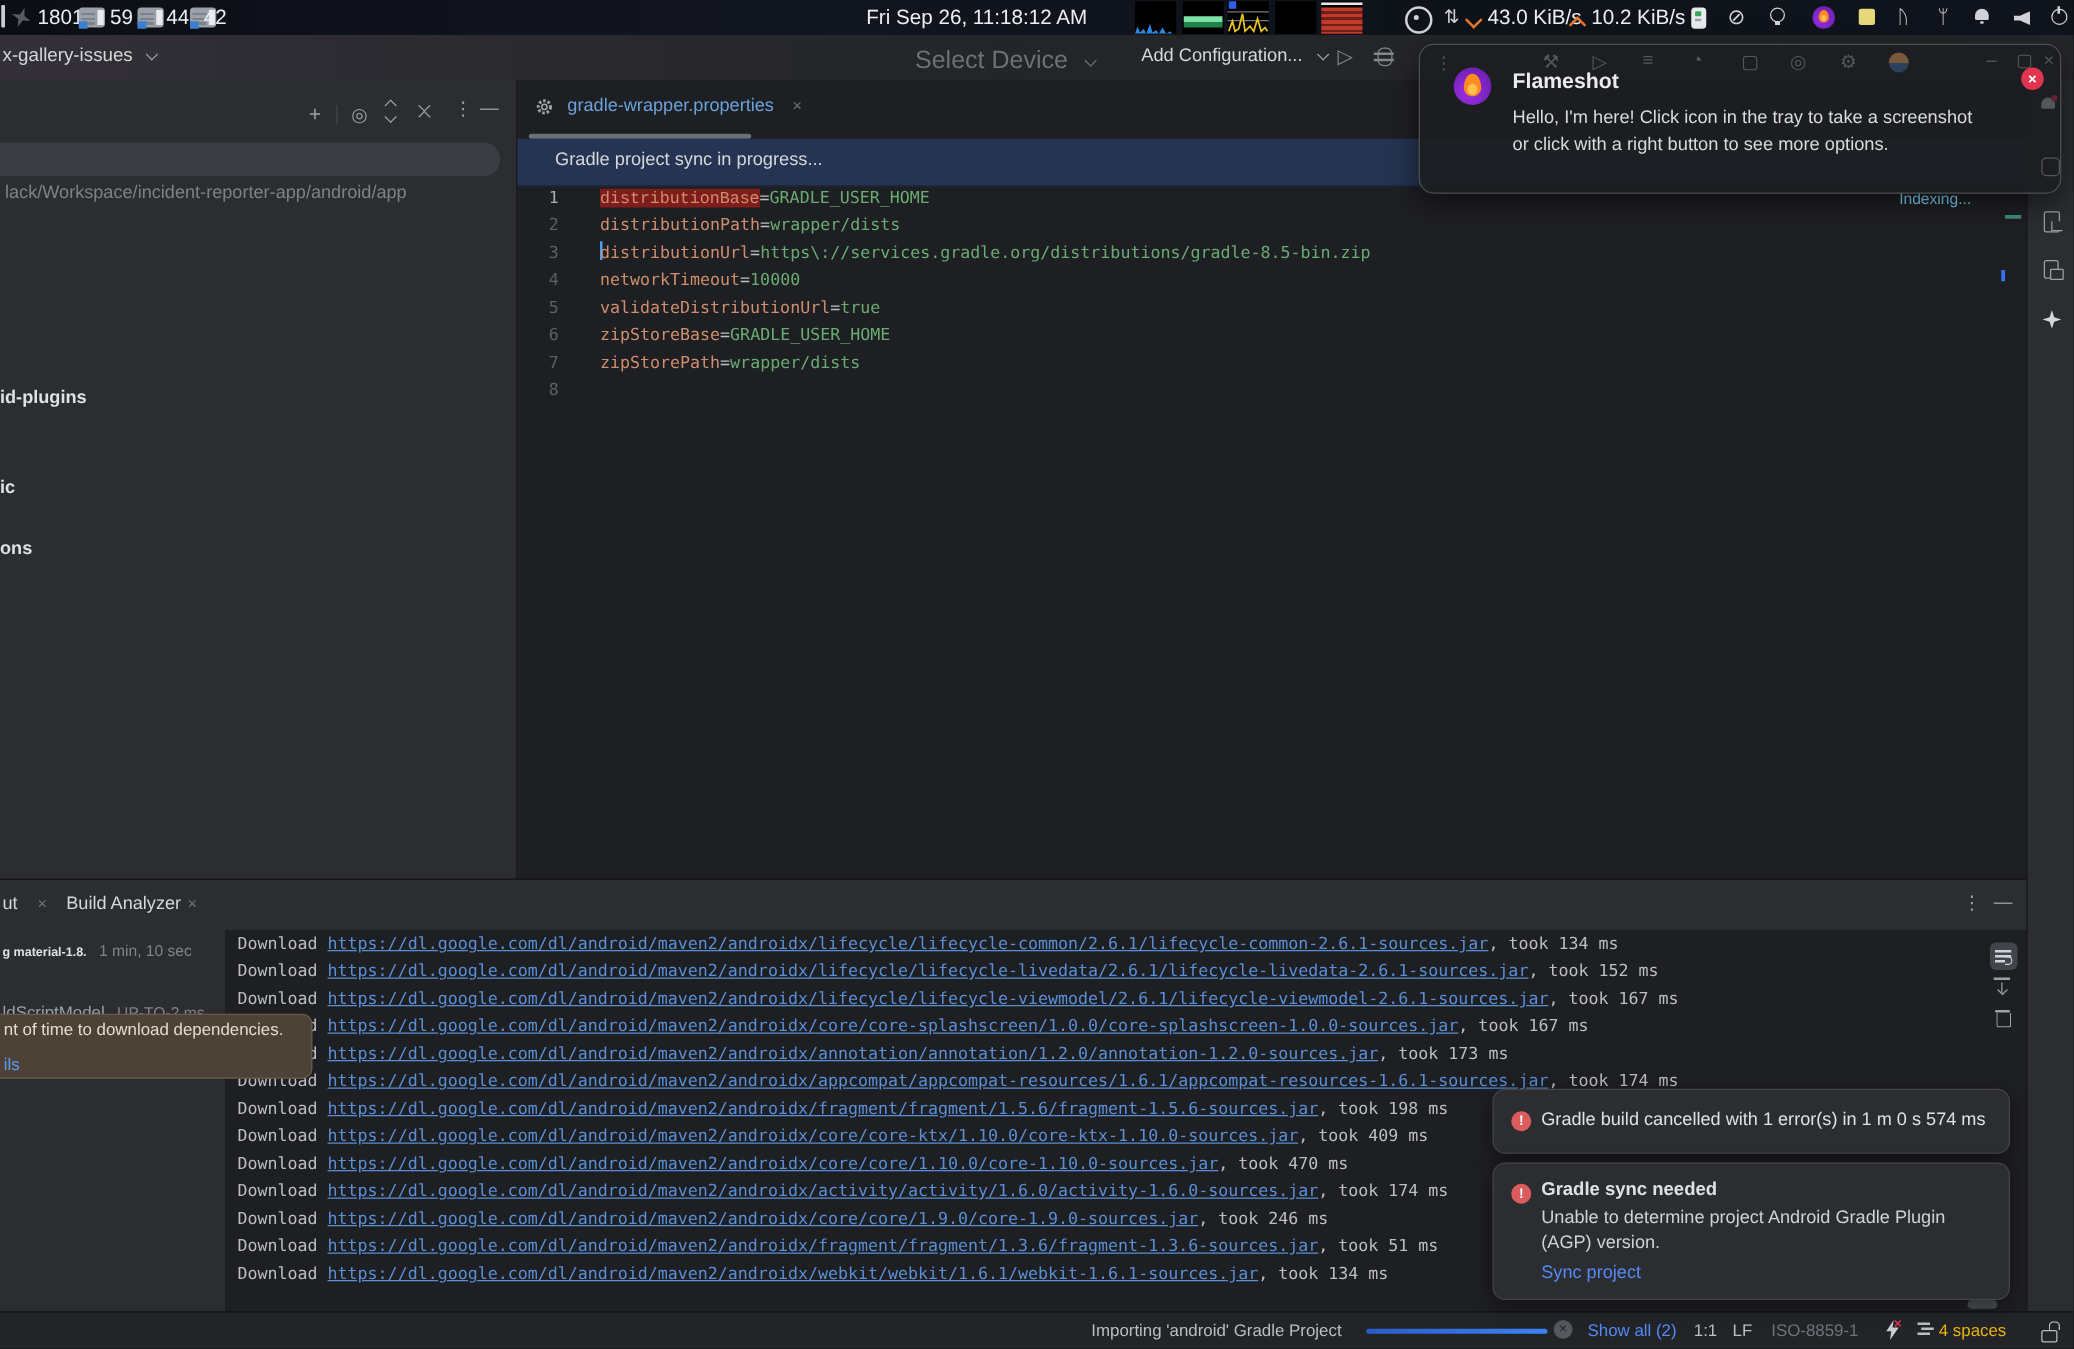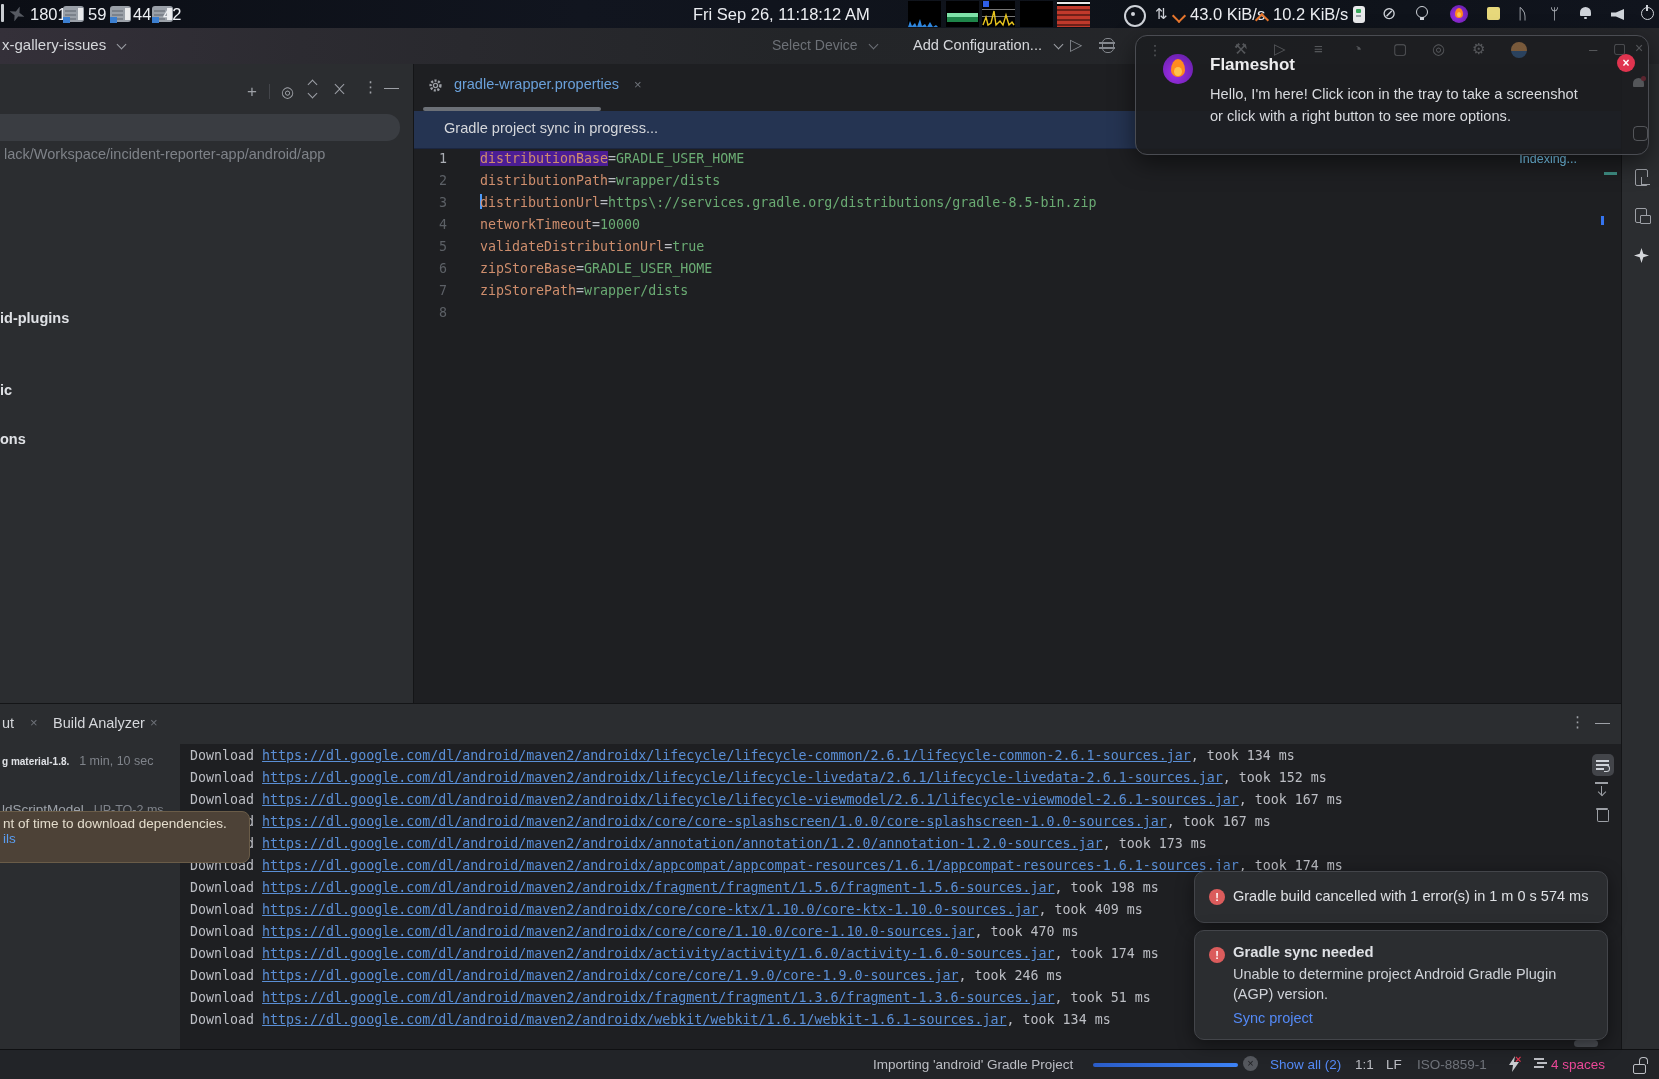--- a/index.html
+++ b/index.html
@@ -29,21 +29,21 @@
   .leftpanel{left:0;top:64px;width:413px;height:639px;background:#2b2d30;border-right:1px solid #141517;}
   .editor{left:414px;top:64px;width:1207px;height:639px;background:#1e1f22;}
   .rightstripe{left:1621px;top:64px;width:38px;height:985px;background:#2b2d30;border-left:1px solid #141517;}
   .bottompanel{left:0;top:703px;width:1621px;height:346px;background:#1e1f22;border-top:1px solid #141517;}
   .statusbar{left:0;top:1049px;width:1659px;height:30px;background:#222428;border-top:1px solid #0f1012;}
   
   .crow{position:absolute;left:0;width:1207px;height:22px;line-height:22px;font-size:13.3px;white-space:pre;}
   .crow .ln{display:inline-block;width:33px;text-align:right;color:#5c6066;margin-right:33px;}
   .crow .ln.on{color:#abaeb5;}
   .k{color:#cf8e6d;} .v{color:#6aab73;} .eq{color:#bcbec4;}
-  .hl{background:#4c1d95;}
+  .hl{background:#7f1d1d;font-family:Liberation Mono, monospace;}
   .caret{display:inline-block;width:2px;height:15px;background:#4e9bfa;vertical-align:-2px;margin-right:-2px;}
   
   .lrow{position:absolute;left:190px;height:22px;line-height:22px;font-size:13.3px;color:#bcbec4;
         white-space:pre;font-family:"DejaVu Sans Mono",monospace;}
   .url{color:#5a8fd6;text-decoration:underline;}
   
   .notif{background:#2b2d30;border:1px solid #43454a;border-radius:10px;box-shadow:0 4px 18px rgba(0,0,0,.45);z-index:6;}
   .erric{width:16px;height:16px;border-radius:50%;background:#db5c5c;color:#fff;font-size:11px;
          font-weight:bold;text-align:center;line-height:16px;}
   
@@ -142,21 +142,21 @@
     <div class="abs" style="left:1641px;top:7px;width:11px;height:11px;border:1.8px solid #cfd3d9;border-radius:50%;">
       <div class="abs" style="left:4px;top:-3px;width:2px;height:6px;background:#cfd3d9;"></div>
     </div>
   </div>
 
   <div class="abs titlebar">
     <div class="abs" style="left:2px;top:8px;font-size:15px;color:#d5d7db;">
       <span>x-gallery-issues</span>
       <span class="chev" style="margin-left:8px;color:#9da0a6;vertical-align:2px;"></span>
     </div>
-    <div class="abs" style="left:772px;top:9px;font-size:14px;color:#6d7177;">
+    <div class="abs" style="left:732px;top:9px;font-size:20px;color:#6d7177;">
       <span>Select Device</span>
       <span class="chev" style="margin-left:9px;vertical-align:2px;"></span>
     </div>
     <div class="abs" style="left:913px;top:9px;font-size:14.6px;color:#d5d7db;">
       <span>Add Configuration...</span>
       <span class="chev" style="margin-left:9px;color:#9da0a6;vertical-align:2px;"></span>
     </div>
     <div class="abs" style="left:1070px;top:7px;font-size:16px;color:#84888e;">▷</div>
     <div class="abs" style="left:1102px;top:10px;">
       <div style="width:10px;height:13px;border:1.6px solid #84888e;border-radius:5px;"></div>
@@ -284,21 +284,21 @@
   <div class="lrow" style="top:877px"><span>Download </span><span class="url">https://dl.google.com/dl/android/maven2/androidx/fragment/fragment/1.5.6/fragment-1.5.6-sources.jar</span><span>, took 198 ms</span></div>
   <div class="lrow" style="top:899px"><span>Download </span><span class="url">https://dl.google.com/dl/android/maven2/androidx/core/core-ktx/1.10.0/core-ktx-1.10.0-sources.jar</span><span>, took 409 ms</span></div>
   <div class="lrow" style="top:921px"><span>Download </span><span class="url">https://dl.google.com/dl/android/maven2/androidx/core/core/1.10.0/core-1.10.0-sources.jar</span><span>, took 470 ms</span></div>
   <div class="lrow" style="top:943px"><span>Download </span><span class="url">https://dl.google.com/dl/android/maven2/androidx/activity/activity/1.6.0/activity-1.6.0-sources.jar</span><span>, took 174 ms</span></div>
   <div class="lrow" style="top:965px"><span>Download </span><span class="url">https://dl.google.com/dl/android/maven2/androidx/core/core/1.9.0/core-1.9.0-sources.jar</span><span>, took 246 ms</span></div>
   <div class="lrow" style="top:987px"><span>Download </span><span class="url">https://dl.google.com/dl/android/maven2/androidx/fragment/fragment/1.3.6/fragment-1.3.6-sources.jar</span><span>, took 51 ms</span></div>
   <div class="lrow" style="top:1009px"><span>Download </span><span class="url">https://dl.google.com/dl/android/maven2/androidx/webkit/webkit/1.6.1/webkit-1.6.1-sources.jar</span><span>, took 134 ms</span></div>
 
   <div class="abs" style="left:-8px;top:811px;width:258px;height:52px;background:#4d4237;border:1px solid #6a5c48;border-radius:0 8px 8px 0;z-index:5;padding:4px 10px;box-sizing:border-box;">
     <div style="font-size:13.5px;color:#e3dccc;white-space:nowrap;">nt of time to download dependencies.</div>
-    <div style="font-size:13.5px;color:#5a9df0;margin-top:0;">ils</div>
+    <div style="font-size:13.5px;color:#5a9df0;margin-top:13px;">ils</div>
   </div>
 
   <div class="abs" style="left:1574px;top:1040px;width:24px;height:7px;background:#4b4e54;border-radius:4px;"></div>
 
   <div class="abs notif" style="left:1194px;top:871px;width:412px;height:50px;">
     <div class="erric abs" style="left:14px;top:17px;">!</div>
     <div class="abs" style="left:38px;top:16px;font-size:14.5px;color:#dfe1e5;white-space:nowrap;">Gradle build cancelled with 1 error(s) in 1 m 0 s 574 ms</div>
   </div>
   <div class="abs notif" style="left:1194px;top:930px;width:412px;height:108px;">
     <div class="erric abs" style="left:14px;top:16px;">!</div>
@@ -320,21 +320,21 @@
       <svg width="12" height="16" viewBox="0 0 12 16">
           <polygon points="7,0 1,9 5,9 4,16 11,6 6,6" fill="#c9ccd1"></polygon>
         </svg>
       <span style="position:absolute;left:7px;top:-3px;color:#e0344f;font-size:11px;font-weight:bold;">×</span>
     </div>
     <div class="abs" style="left:1534px;top:8px;">
       <div style="width:10px;height:1.5px;background:#bcbec4;margin-bottom:2.5px;"></div>
       <div style="width:10px;height:1.5px;background:#bcbec4;margin-bottom:2.5px;margin-left:3px;"></div>
       <div style="width:10px;height:1.5px;background:#bcbec4;"></div>
     </div>
-    <span class="abs" style="left:1551px;top:7px;font-size:13.5px;color:#ec4899;">4 spaces</span>
+    <span class="abs" style="left:1551px;top:7px;font-size:13.5px;color:#eab308;">4 spaces</span>
     <div class="abs" style="left:1633px;top:7px;">
       <div style="width:7px;height:6px;border:1.5px solid #bcbec4;border-bottom:none;border-radius:4px 4px 0 0;margin-left:4px;transform:translateX(2px);"></div>
       <div style="width:11px;height:8px;border:1.5px solid #bcbec4;border-radius:2px;"></div>
     </div>
   </div>
 
   <div class="abs" style="left:1135px;top:35px;width:512px;height:118px;background:rgba(28,29,33,0.92);
               border:1px solid #4a4c52;border-radius:12px;z-index:9;box-shadow:0 8px 24px rgba(0,0,0,.5);">
 
     <div class="abs ghost" style="left:12px;top:6px;font-size:14px;">⋮</div>

